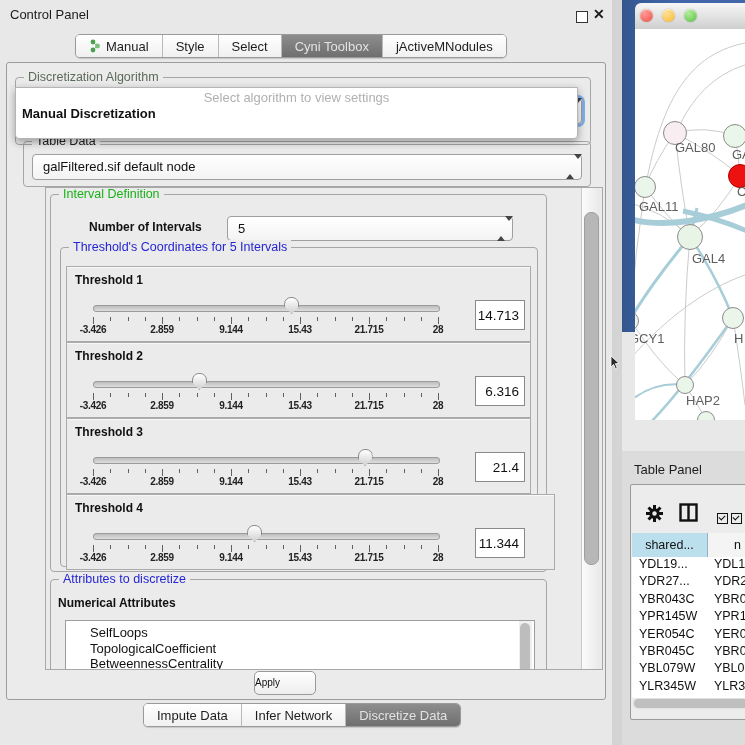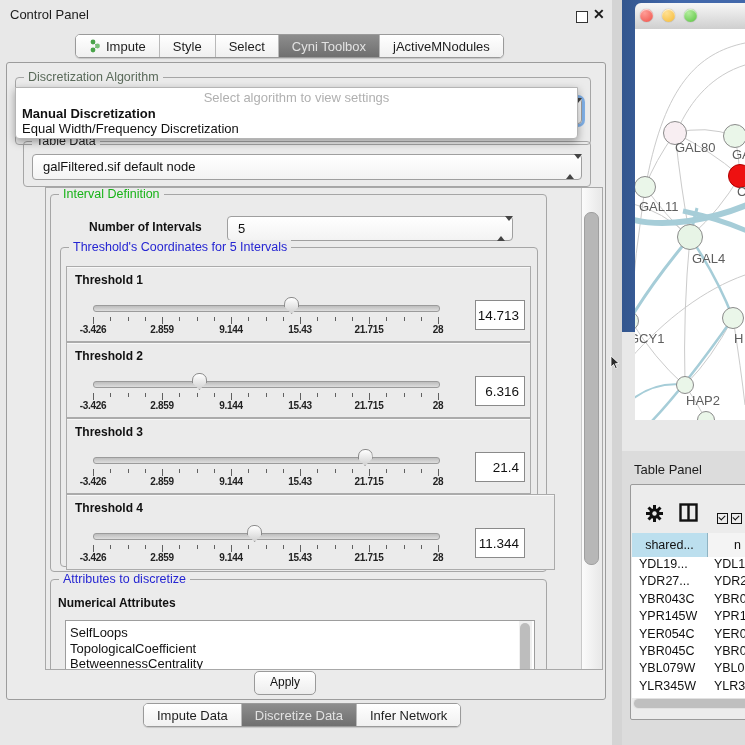--- a/index.html
+++ b/index.html
@@ -48,25 +48,25 @@
          background:linear-gradient(#bdbdbd,#dedede);border:1px solid #9b9b9b;}
   .thumb{position:absolute;top:30px;width:15px;height:17px;margin-left:-8px;
          background:linear-gradient(#ffffff,#d2d2d2);border:1px solid #8a8a8a;
          border-radius:7px 7px 3px 3px;clip-path:polygon(0 0,100% 0,100% 55%,50% 100%,0 55%);box-sizing:border-box;}
   .tick{position:absolute;width:1px;background:#606060;}
   .ticklabel{position:absolute;top:57px;transform:translateX(-50%);font-size:10px;font-weight:bold;color:#222;letter-spacing:-0.3px;}
   .valbox{position:absolute;left:408px;top:33px;width:50px;height:30px;background:#fff;border:1px solid #8a8a8a;
           font-size:13.5px;line-height:30px;text-align:right;padding-right:5px;box-sizing:border-box;color:#111;}
   
   .attr-list{position:absolute;left:14px;top:40px;width:468px;height:76px;background:#fff;border:1px solid #9d9d9d;overflow:hidden;}
-  .attr-item{font-size:13px;line-height:15.5px;padding-left:4px;color:#111;white-space:nowrap;}
+  .attr-item{font-size:13px;line-height:15.5px;padding-left:24px;color:#111;white-space:nowrap;}
   .lsb-track{position:absolute;right:2px;top:0;width:13px;height:100%;background:#f0f0f0;}
   .lsb-thumb{position:absolute;left:1px;top:2px;width:10px;height:70px;background:#bdbdbd;border-radius:5px;}
   .apply-btn{left:247px;top:608px;width:60px;height:22px;background:linear-gradient(#ffffff,#ededed);
-             border:1px solid #9a9a9a;border-radius:5px;font-size:12px;text-align:center;line-height:21px;color:#111;}
+             border:1px solid #9a9a9a;border-radius:5px;font-size:10px;text-align:left;line-height:21px;color:#111;}
   
   .net-win{left:622px;top:0;width:123px;height:332px;background:linear-gradient(to right,#33568e,#4268ab 45%);}
   .net-titlebar{position:absolute;left:13px;top:3px;width:110px;height:26px;border-radius:6px 0 0 0;
                 background:linear-gradient(#f7f7f7,#cfcfcf);border-bottom:1px solid #9a9a9a;}
   .tl{position:absolute;top:6px;width:13px;height:13px;border-radius:50%;box-shadow:inset 0 1px 1px rgba(255,255,255,.7),0 0 1px rgba(0,0,0,.5);}
   .net-canvas{position:absolute;left:13px;top:29px;width:110px;height:391px;background:#fff;overflow:hidden;}
   .node{position:absolute;border-radius:50%;border:1px solid #8b8b8b;box-sizing:border-box;}
   .nlabel{position:absolute;font-size:13px;color:#5e5e5e;white-space:nowrap;}
   
   .tp-region{left:622px;top:451px;width:123px;height:294px;background:#dcdcdc;}
@@ -96,21 +96,21 @@
 
   <div class="abs seg" style="left:75px;top:34px;" id="top-tabs">
       <div class="sg">
         <svg width="12" height="14" viewBox="0 0 12 14">
           <line x1="4" y1="3" x2="8" y2="7" stroke="#9a9a9a" stroke-width="1"></line>
           <line x1="4" y1="11" x2="8" y2="7" stroke="#9a9a9a" stroke-width="1"></line>
           <circle cx="4" cy="3" r="2.4" fill="#4aa34a"></circle>
           <circle cx="4" cy="11" r="2.4" fill="#4aa34a"></circle>
           <circle cx="8.5" cy="7" r="2.4" fill="#77c077"></circle>
         </svg>
-        <span>Impute</span>
+        <span>Manual</span>
       </div>
       <div class="sg">
         <span>Style</span>
       </div>
       <div class="sg">
         <span>Select</span>
       </div>
       <div class="sg sel">
         <span>Cyni Toolbox</span>
       </div>
@@ -304,32 +304,31 @@
         <div class="vsb-thumb"></div>
       </div>
     </div>
 
     <div class="abs apply-btn">Apply</div>
   </div>
 
   <div class="abs popup">
     <div class="ph">Select algorithm to view settings</div>
     <div class="opt b">Manual Discretization</div>
-    <div class="opt">Equal Width/Frequency Discretization</div>
   </div>
 
   <div class="abs seg" style="left:143px;top:703px;" id="bottom-tabs">
       <div class="sg">
         <span>Impute Data</span>
+      </div>
+      <div class="sg">
+        <span>Infer Network</span>
       </div>
       <div class="sg sel">
         <span>Discretize Data</span>
-      </div>
-      <div class="sg">
-        <span>Infer Network</span>
       </div>
     </div>
 
   <div class="abs divider-strip"></div>
 
   <svg class="abs" style="left:610px;top:356px;" width="12" height="14">
     <polygon points="1,0 1,11 3.6,8.4 5.4,12.6 7.2,11.8 5.3,7.7 9,7.4" fill="#2b2b2b" stroke="#fff" stroke-width="0.8"></polygon>
   </svg>
 
   <div class="abs net-win">

